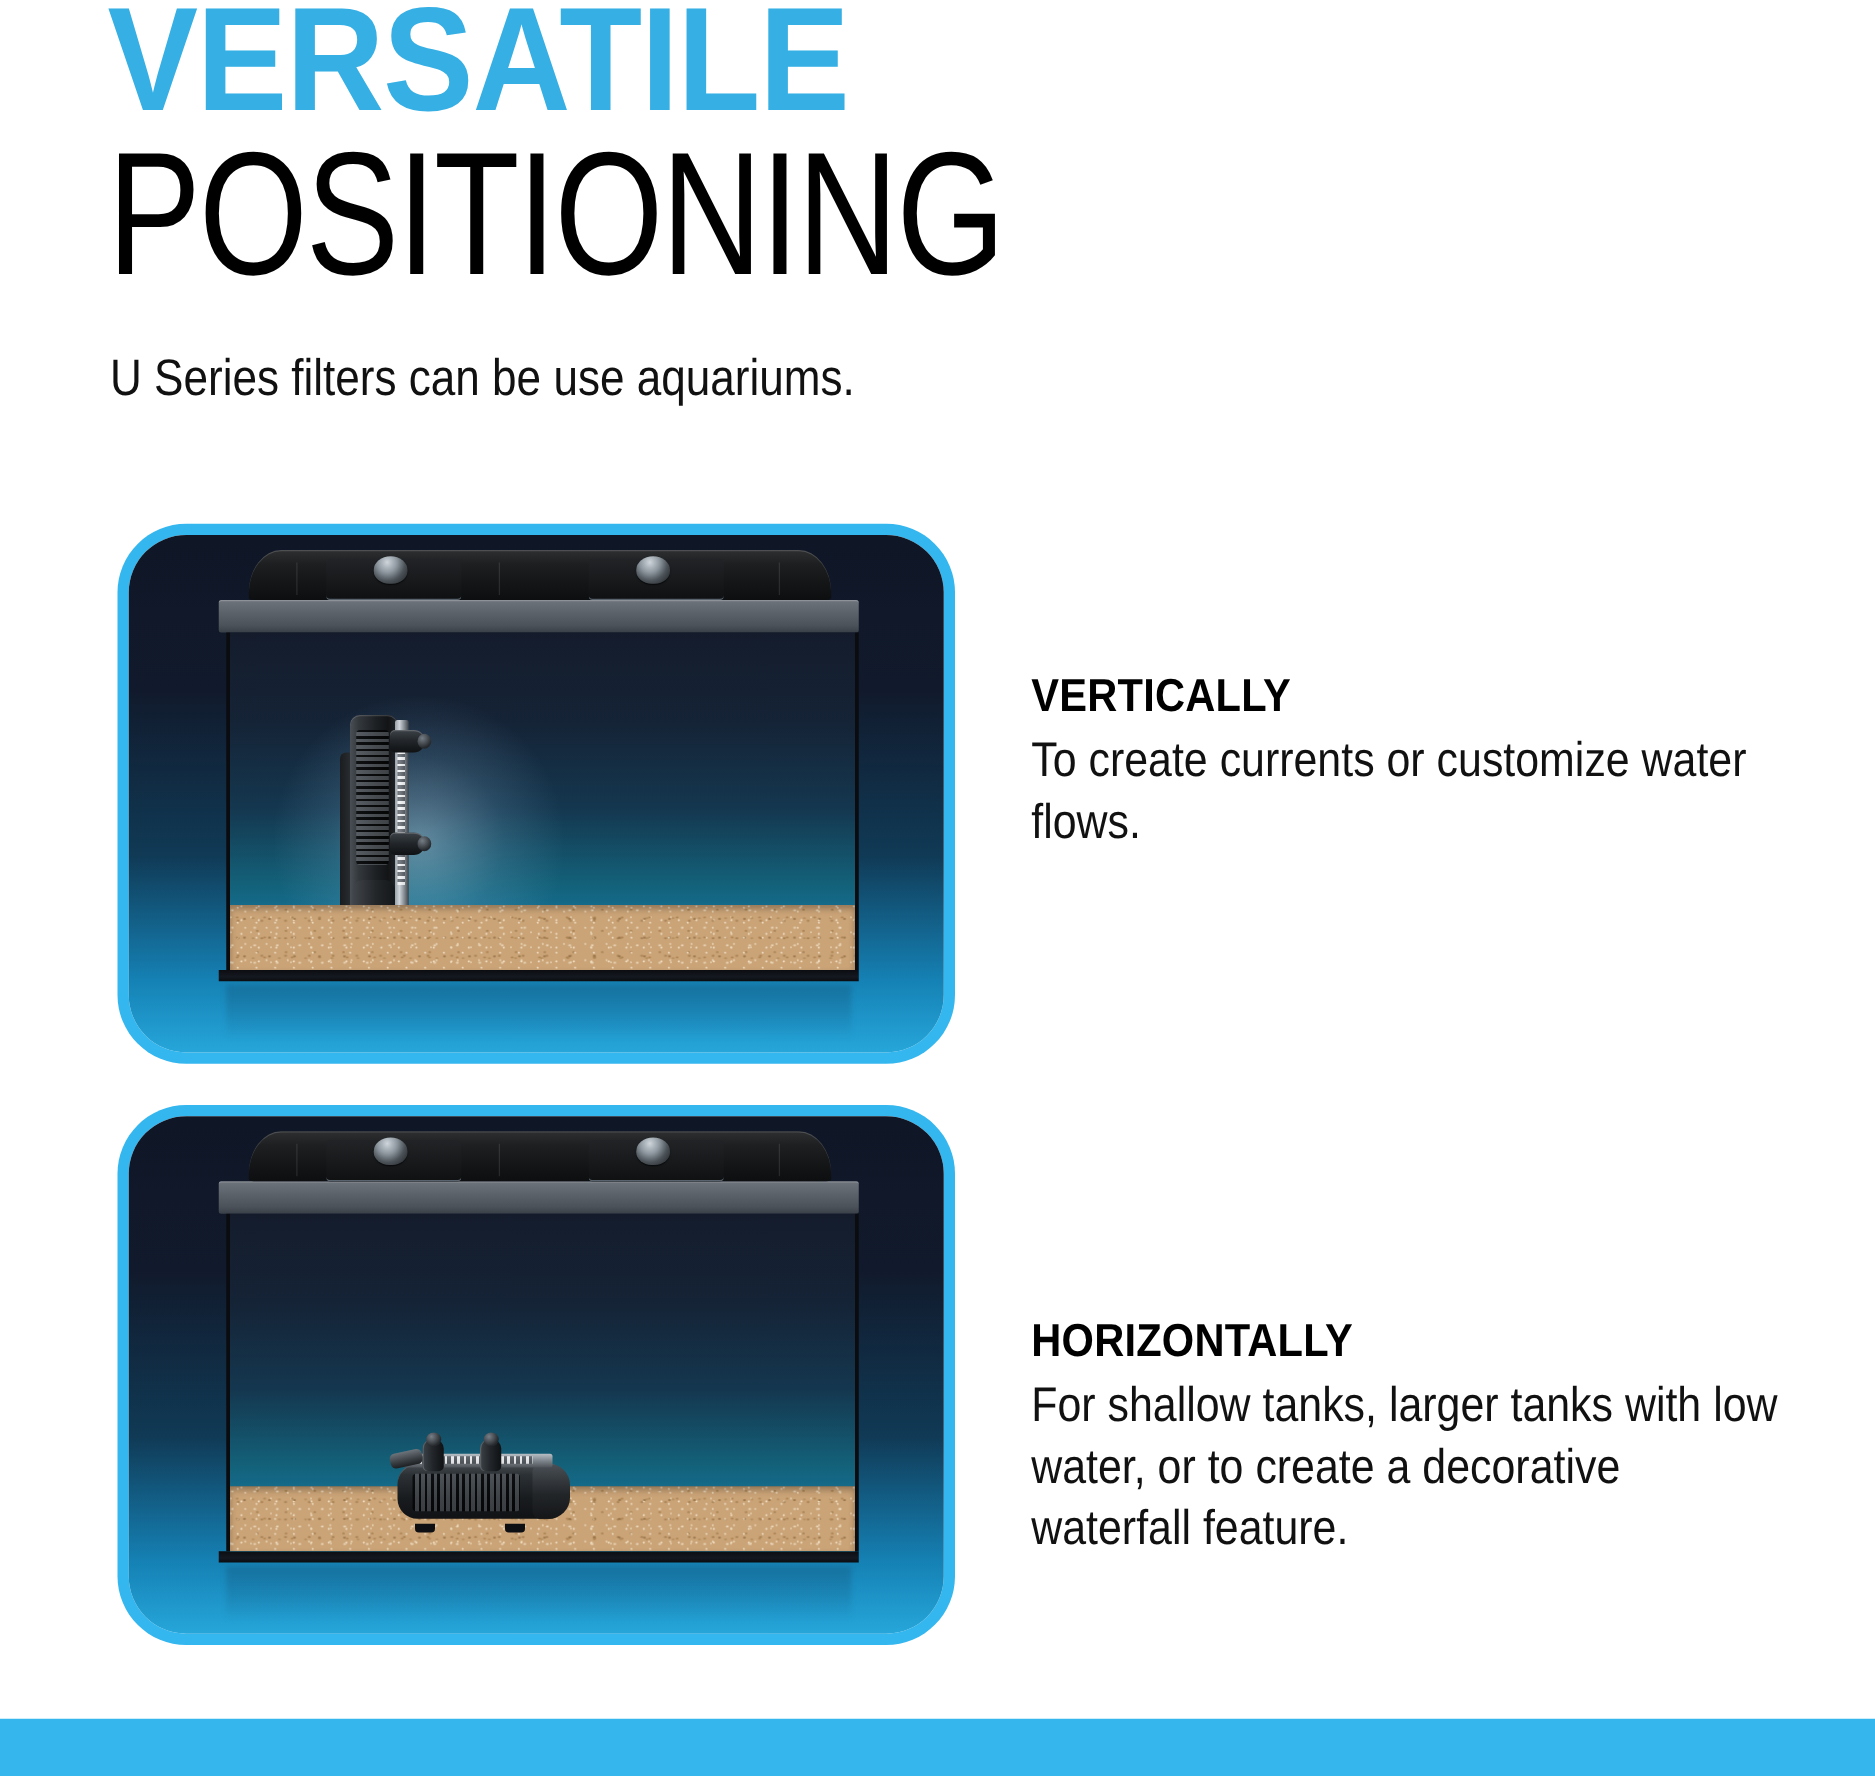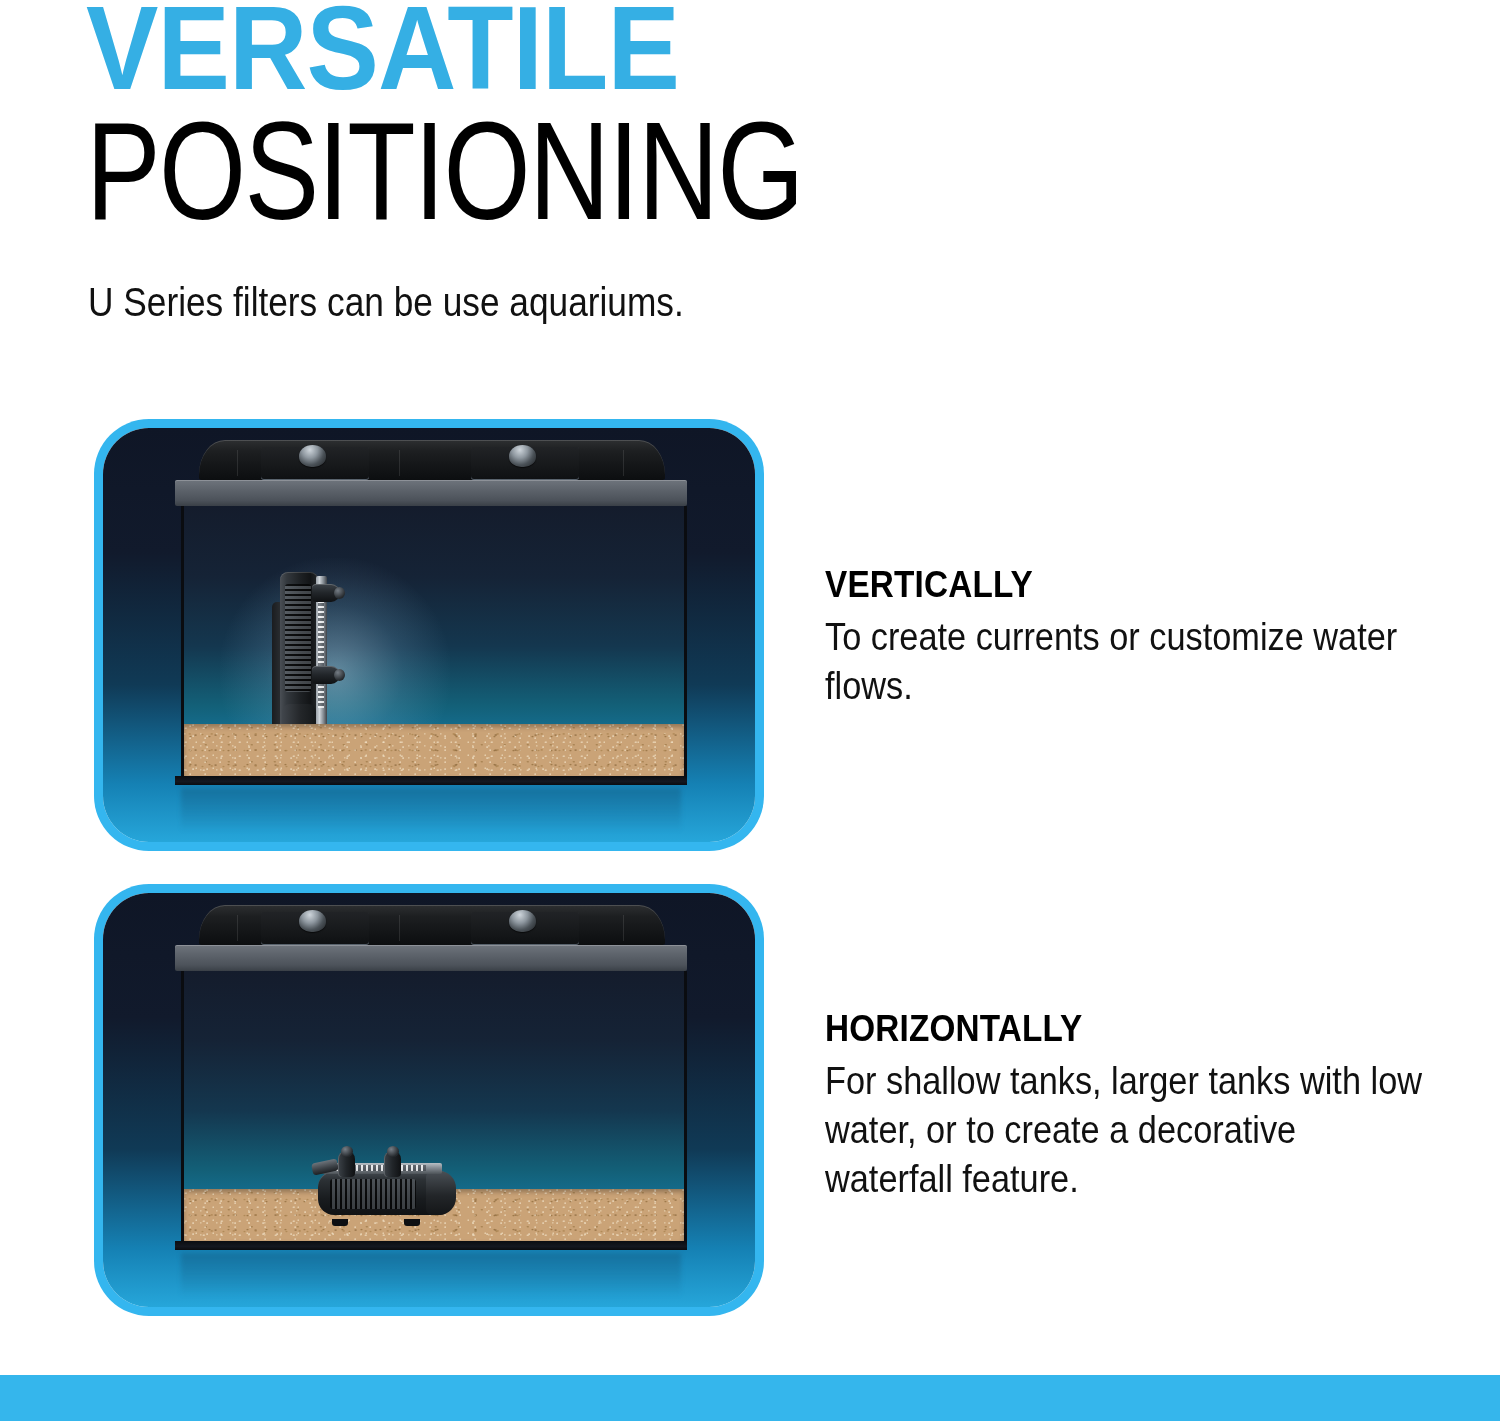--- a/index.html
+++ b/index.html
@@ -255,22 +255,22 @@
   }
   .hf-foot{
     position:absolute;bottom:-5px;width:16px;height:7px;
     background:#0d0f12;border-radius:0 0 3px 3px;
   }
   .hf-foot.l{left:20px;}
   .hf-foot.r{left:92px;}
 
   
   .desc{position:absolute;left:825px;width:610px;}
-  #desc-vertical{top:562px;}
-  #desc-horizontal{top:1006px;}
+  #desc-vertical{top:534px;}
+  #desc-horizontal{top:1050px;}
   .desc-title{
     font-size:37px;line-height:46px;font-weight:bold;color:#000;
     transform:scaleX(0.90);transform-origin:left center;
     white-space:nowrap;letter-spacing:.2px;
   }
   .desc-body{
     font-size:39px;line-height:49px;color:#111;
     transform:scaleX(0.88);transform-origin:left top;
     width:690px;
     margin-top:4px;

